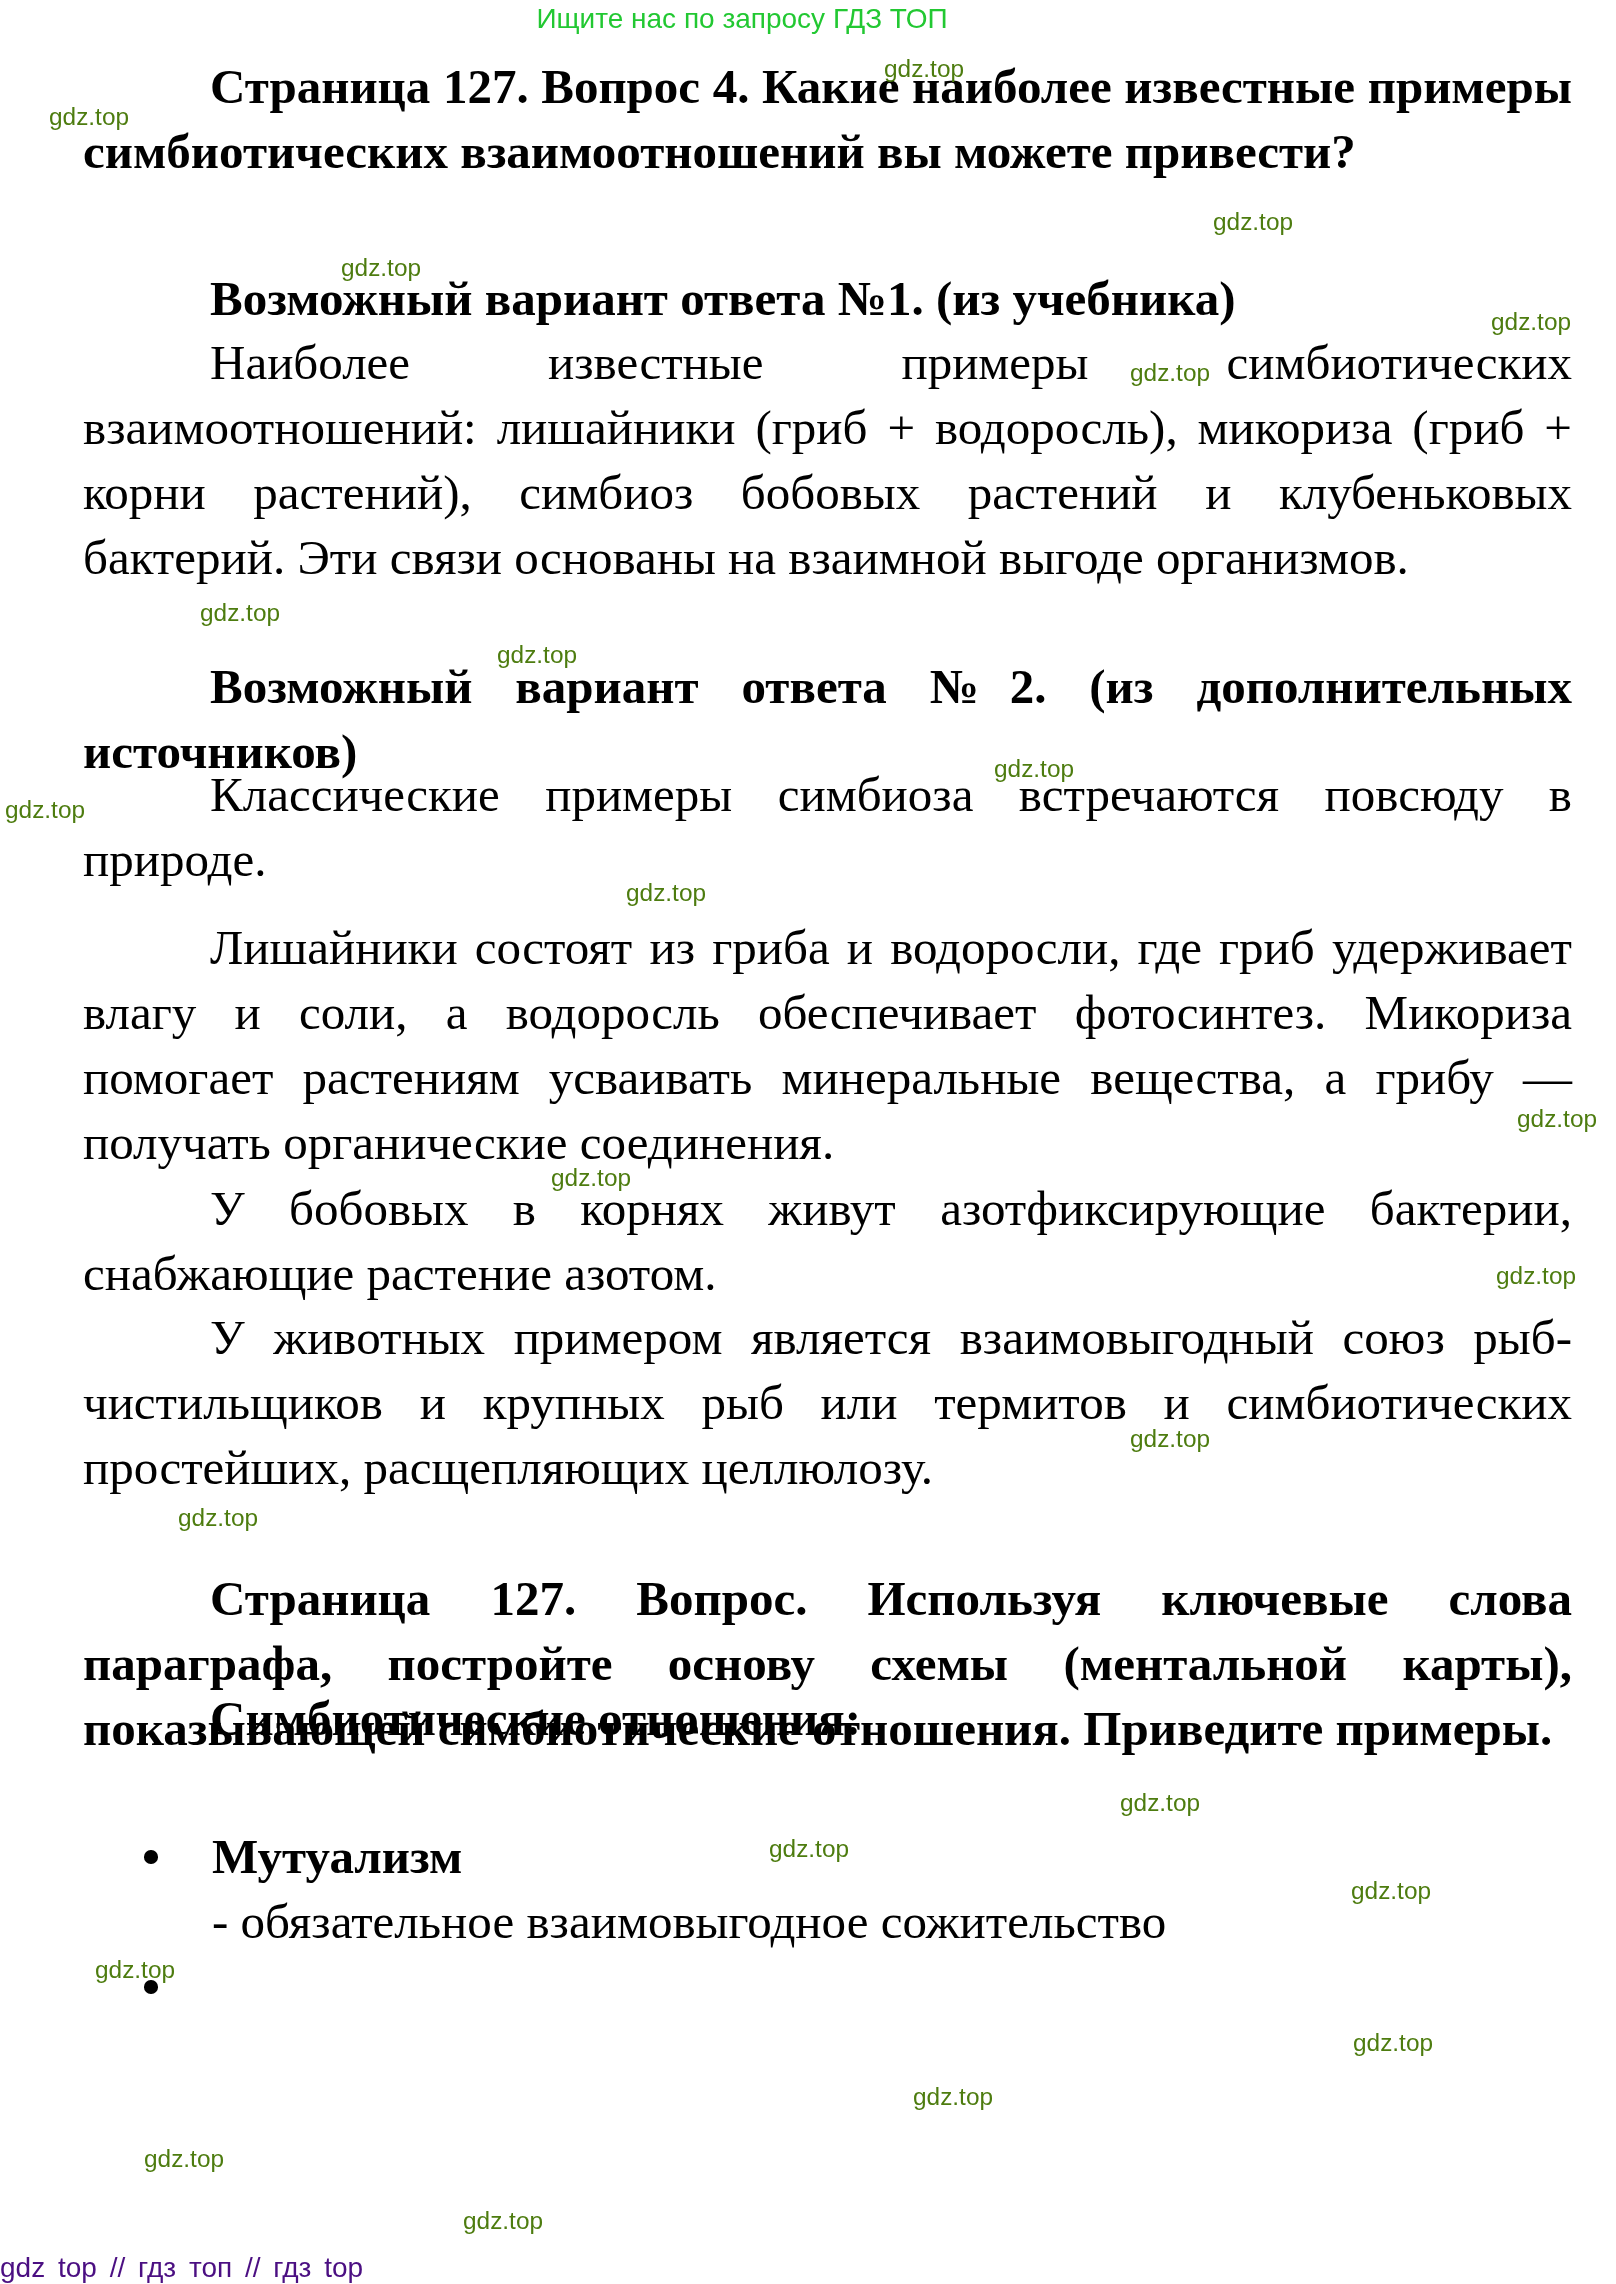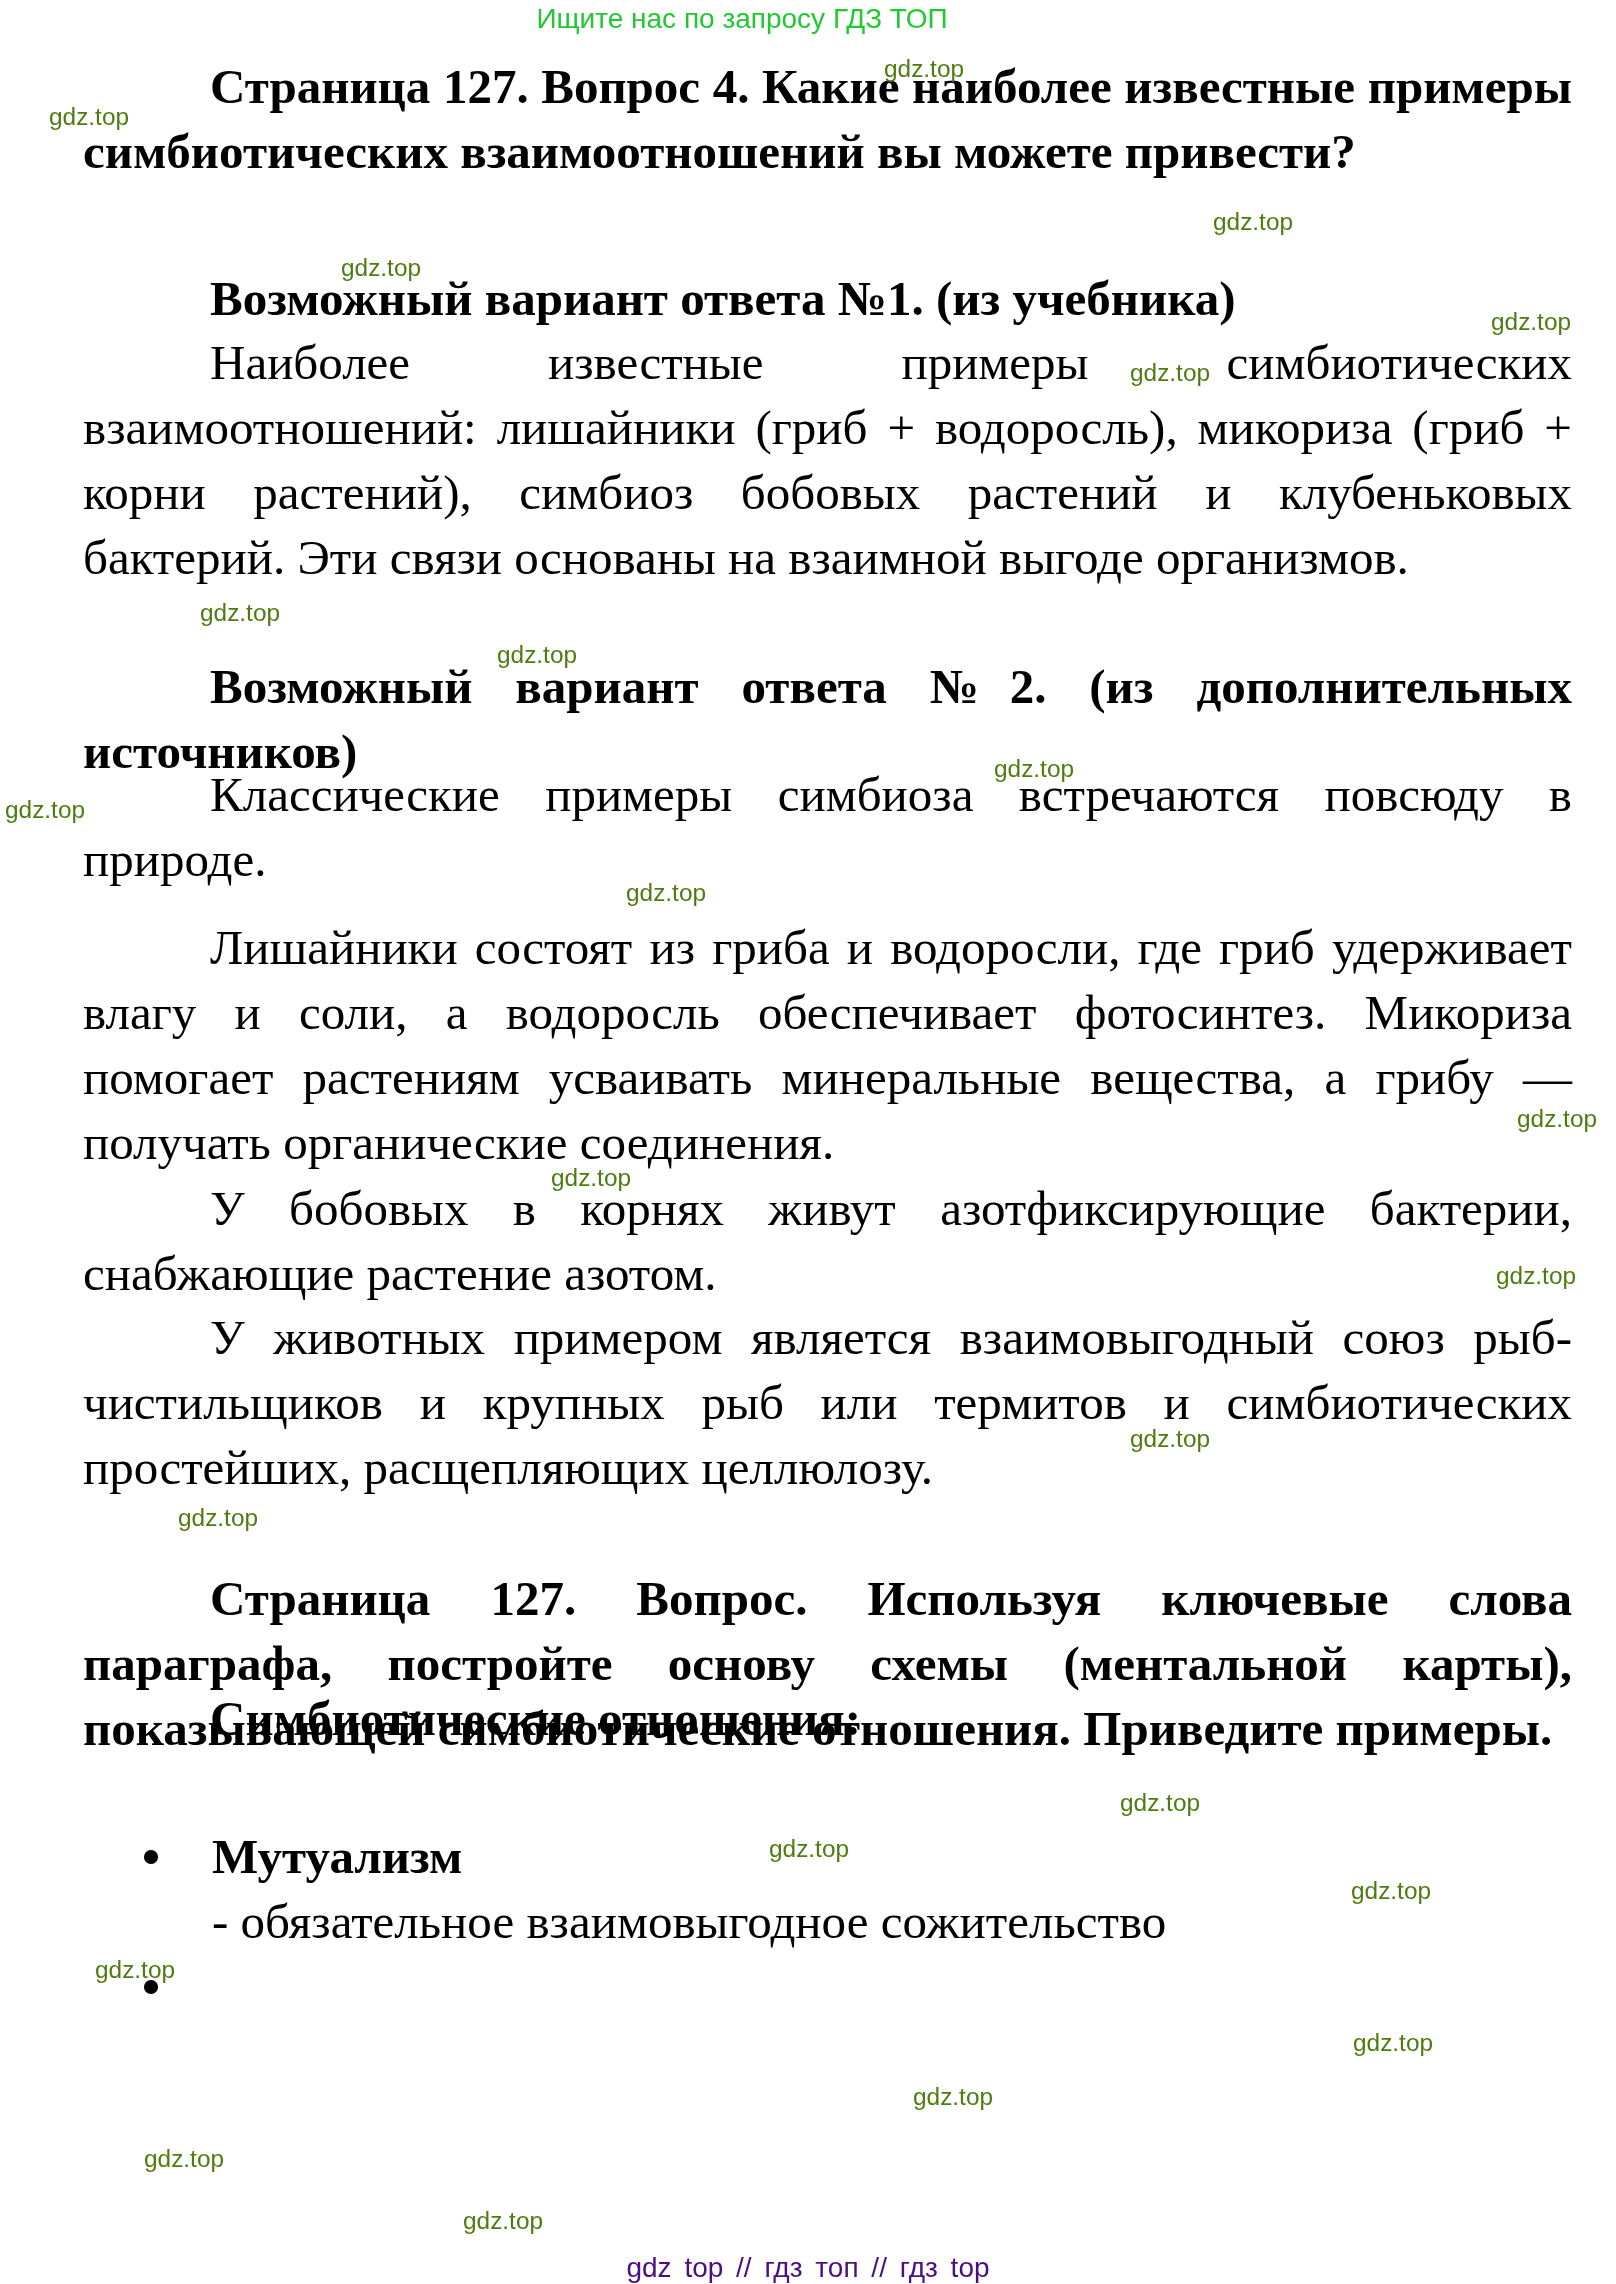--- a/index.html
+++ b/index.html
@@ -3,21 +3,21 @@
 <meta charset="utf-8">
 <style>
   html, body { margin: 0; padding: 0; background: #ffffff; }
   body { width: 1616px; height: 2284px; position: relative; overflow: hidden; }
   .banner-top {
     position: absolute; left: 0; width: 1420px; top: 1.7px; text-align: center;
     font-family: "Liberation Sans", sans-serif; font-size: 28px; color: #22c832;
     line-height: 34px; white-space: nowrap; margin-left: 32px;
   }
   .banner-bottom {
-    position: absolute; left: 0; width: 1616px; top: 2252px; text-align: center;
+    position: absolute; left: 0; width: 1616px; top: 2252px; 
     font-family: "Liberation Sans", sans-serif; font-size: 28px; color: #4b0f82;
     line-height: 32px; white-space: nowrap; word-spacing: 5px;
   }
   .block {
     position: absolute; left: 83px; width: 1489px;
     font-family: "Liberation Serif", serif; font-size: 49px; line-height: 65px;
     color: #000; text-align: justify; margin: 0;
   }
   .block.indent { text-indent: 127px; }
   .bold { font-weight: bold; }

